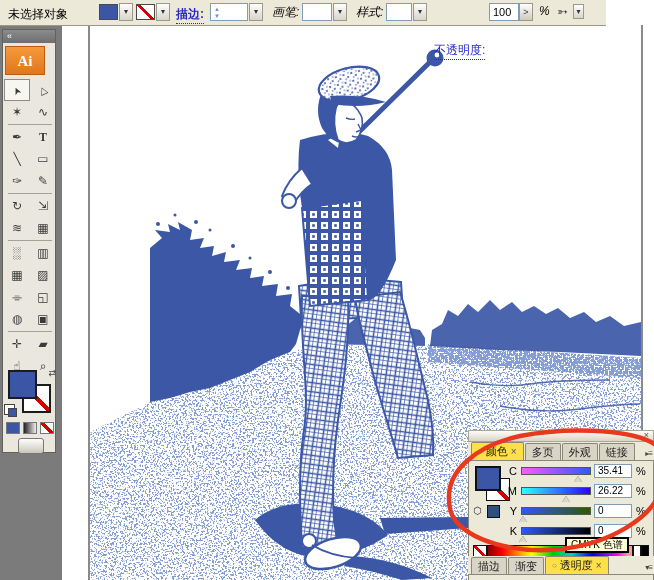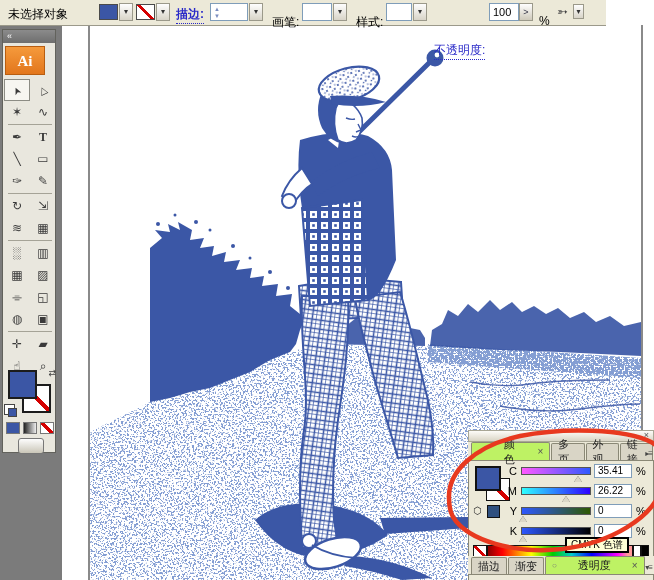--- a/index.html
+++ b/index.html
@@ -8,21 +8,21 @@
   
   .toolbar{position:absolute;left:0;top:0;width:606px;height:25px;background:#ece9d8;
            border-bottom:1px solid #9b998a;z-index:20;}
   .toolbar .status{position:absolute;left:8px;top:6px;font-size:12px;}
   .swatchbtn{position:absolute;top:3px;height:18px;display:flex;align-items:center;}
   .sw{width:19px;height:16px;border:1px solid #4a4a4a;box-sizing:border-box;}
   .sw.none{background:linear-gradient(45deg,transparent 42%,#d40000 42%,#d40000 58%,transparent 58%),#fff;}
   .dd{width:14px;height:18px;margin-left:1px;background:linear-gradient(#fefefe,#d8d4c8);
       border:1px solid #9b998a;box-sizing:border-box;font-size:8px;line-height:16px;text-align:center;color:#333;}
   .tlink{position:absolute;top:6px;color:#2929c8;border-bottom:1px dotted #2929c8;cursor:pointer;}
-  .tlabel{position:absolute;top:14px;}
+  .tlabel{position:absolute;top:4px;font-style:italic;}
   .field{position:absolute;top:3px;height:18px;background:#fff;border:1px solid #7f9db9;box-sizing:border-box;
          font-size:11px;line-height:16px;padding-left:3px;}
   .spin{color:#7a8dc0;font-size:6px;line-height:7px;display:inline-block;vertical-align:middle;}
   .stepbtn{position:absolute;top:3px;width:14px;height:18px;background:linear-gradient(#fefefe,#cfcabb);
            border:1px solid #9b998a;box-sizing:border-box;text-align:center;font-size:9px;line-height:16px;color:#334;}
   .cursoricon{position:absolute;top:4px;font-size:13px;color:#444;}
   
   .dock{position:absolute;left:0;top:25px;width:62px;height:555px;background:#7b7b7b;z-index:15;}
   .palette{position:absolute;left:2px;top:4px;width:54px;height:424px;background:#e9e7de;
            border:1px solid #62625c;box-sizing:border-box;}
@@ -53,21 +53,21 @@
   
   .canvas-border{position:absolute;top:25px;width:2px;height:555px;background:#8a8a8a;z-index:2;}
   #artwork{position:absolute;left:90px;top:25px;z-index:1;}
   
   .xp-panel{position:absolute;background:#ece9d8;z-index:30;}
   .xp-title{height:12px;background:linear-gradient(#fdfcf8,#d9d5c5);border:1px solid #a8a695;box-sizing:border-box;position:relative;}
   .winbtn{position:absolute;top:0px;width:11px;height:10px;font-size:9px;line-height:9px;text-align:center;color:#555;}
   .tabrow{position:relative;height:18px;display:flex;align-items:flex-end;padding-left:3px;}
   .tab{height:16px;line-height:15px;padding:0 6px;font-size:11px;background:#d9d5c6;border:1px solid #8a8876;
        border-bottom:none;border-radius:2px 2px 0 0;margin-right:1px;color:#222;display:flex;align-items:center;gap:3px;}
-  .tab.active{background:#bef264;height:17px;position:relative;z-index:2;gap:21px;}
+  .tab.active{background:#fde047;height:17px;position:relative;z-index:2;}
   .tabdot{font-size:8px;color:#777;}
   .tabx{font-size:10px;color:#555;}
   .panemenu{position:absolute;right:2px;bottom:2px;font-size:8px;color:#444;letter-spacing:-1px;}
   .pcontent{position:relative;border:1px solid #8a8876;background:#ece9d8;}
   
   .proxy-fill{position:absolute;left:6px;top:5px;width:26px;height:25px;background:#3b56a5;border:2px solid #111;box-sizing:border-box;z-index:2;}
   .proxy-stroke{position:absolute;left:17px;top:17px;width:24px;height:23px;border:1px solid #111;box-sizing:border-box;
                 background:linear-gradient(45deg,#fff 44%,#d40000 44%,#d40000 56%,#fff 56%);}
   .gamut-cube{position:absolute;left:4px;top:44px;font-size:10px;color:#333;}
   .gamut-sw{position:absolute;left:18px;top:44px;width:13px;height:13px;background:#2f507f;border:1px solid #111;box-sizing:border-box;}

